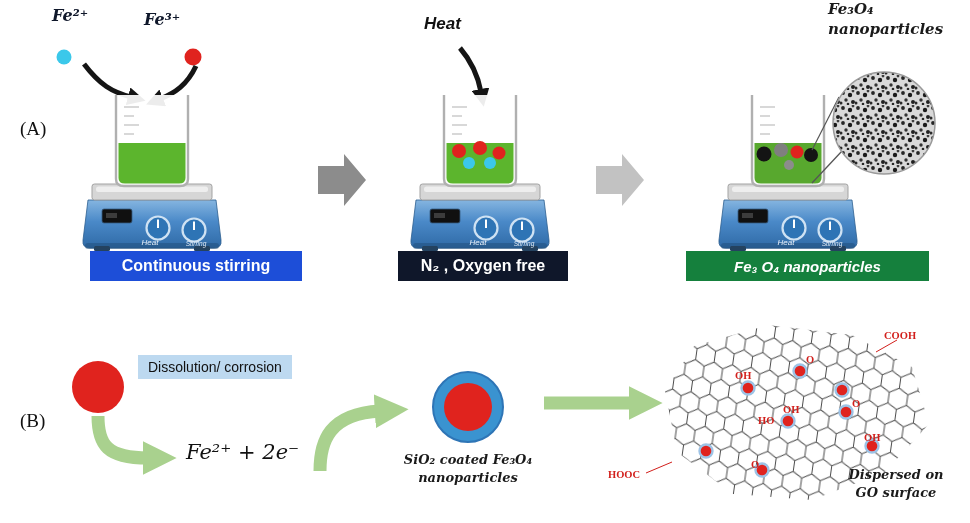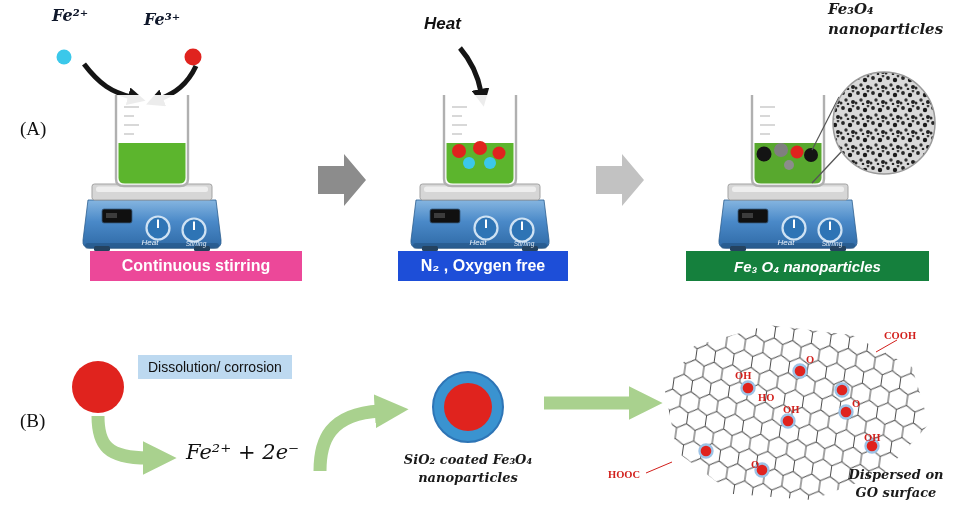--- a/index.html
+++ b/index.html
@@ -5,22 +5,22 @@
   * { margin:0; padding:0; box-sizing:border-box; }
   html,body { background:#ffffff; font-family:"Liberation Sans", sans-serif; }
   .canvas { position:relative; width:970px; height:523px; background:#fff; overflow:hidden; }
   .gfx { position:absolute; left:0; top:0; }
   .abs { position:absolute; }
   .panel-label { font-family:"Liberation Serif", serif; font-size:19px; color:#111; }
   .ion-label { font-family:"DejaVu Serif", serif; font-style:italic; font-weight:bold; font-size:16px; color:#0f172a; }
   .base-label { font-style:italic; font-weight:600; font-size:17px; color:#111; }
   .callout { font-family:"DejaVu Serif", serif; font-style:italic; font-weight:bold; font-size:15px; text-align:left; line-height:1.3; color:#1a1a1a; }
   .caption { color:#fff; font-weight:bold; font-size:16px; display:flex; align-items:center; justify-content:center; }
-  .caption.c1 { background:#ec4899; }
-  .caption.c2 { background:#1d4ed8; }
+  .caption.c1 { background:#1d4ed8; }
+  .caption.c2 { background:#0f172a; }
   .caption.c3 { background:#15803d; font-style:italic; font-size:15px; }
   .dissolution { background:#bdd9f0; font-size:14px; color:#111; padding:4px 10px; }
   .equation { font-family:"DejaVu Serif", serif; font-style:italic; font-size:21px; color:#111; }
   .smallcap { font-family:"DejaVu Serif", serif; font-style:italic; font-weight:bold; font-size:13px; text-align:center; line-height:1.35; color:#1a1a1a; }
   .golabel { color:#d21f1b; font-weight:bold; font-size:10.5px; font-family:"Liberation Serif", serif; }
 </style>
 </head>
 <body>
 
 <div class="canvas">
@@ -185,20 +185,20 @@
   </div>
 
   <div class="abs smallcap" style="left:840px; top:466px; width:112px;">
     <div>Dispersed on</div>
     <div>GO surface</div>
   </div>
 
   <div class="abs golabel" style="left:884px; top:330px;">COOH</div>
   <div class="abs golabel" style="left:806px; top:354px;">O</div>
   <div class="abs golabel" style="left:735px; top:370px;">OH</div>
-  <div class="abs golabel" style="left:758px; top:392px;">HO</div>
+  <div class="abs golabel" style="left:758px; top:415px;">HO</div>
   <div class="abs golabel" style="left:783px; top:404px;">OH</div>
   <div class="abs golabel" style="left:852px; top:398px;">O</div>
   <div class="abs golabel" style="left:864px; top:432px;">OH</div>
   <div class="abs golabel" style="left:751px; top:459px;">O</div>
   <div class="abs golabel" style="left:608px; top:469px;">HOOC</div>
 
 </div>
 
 </body></html>

